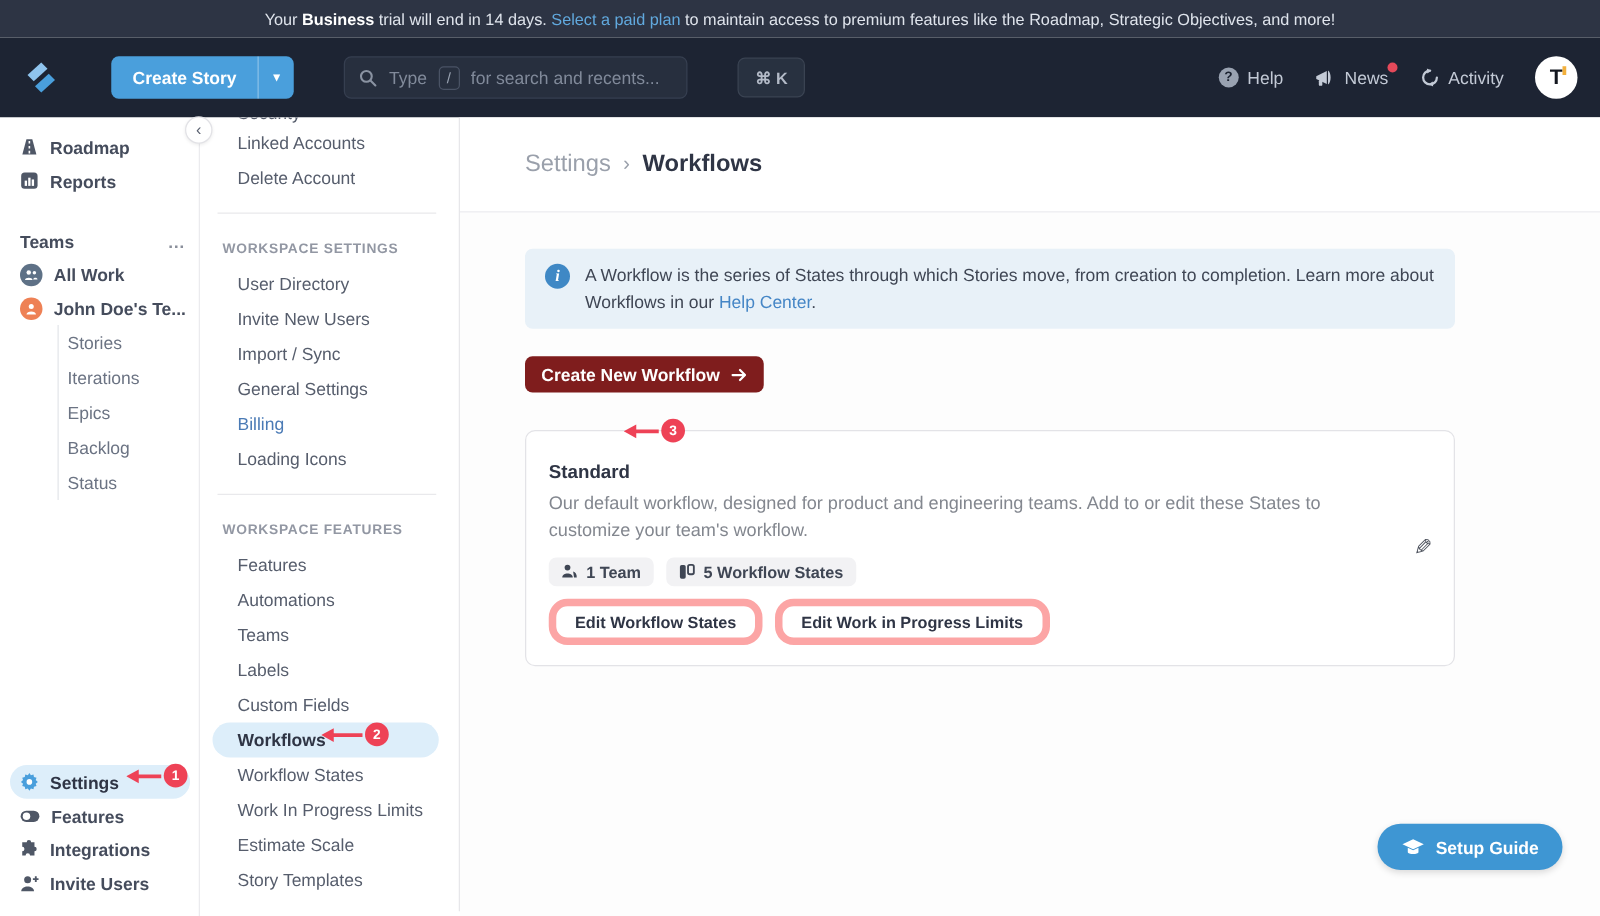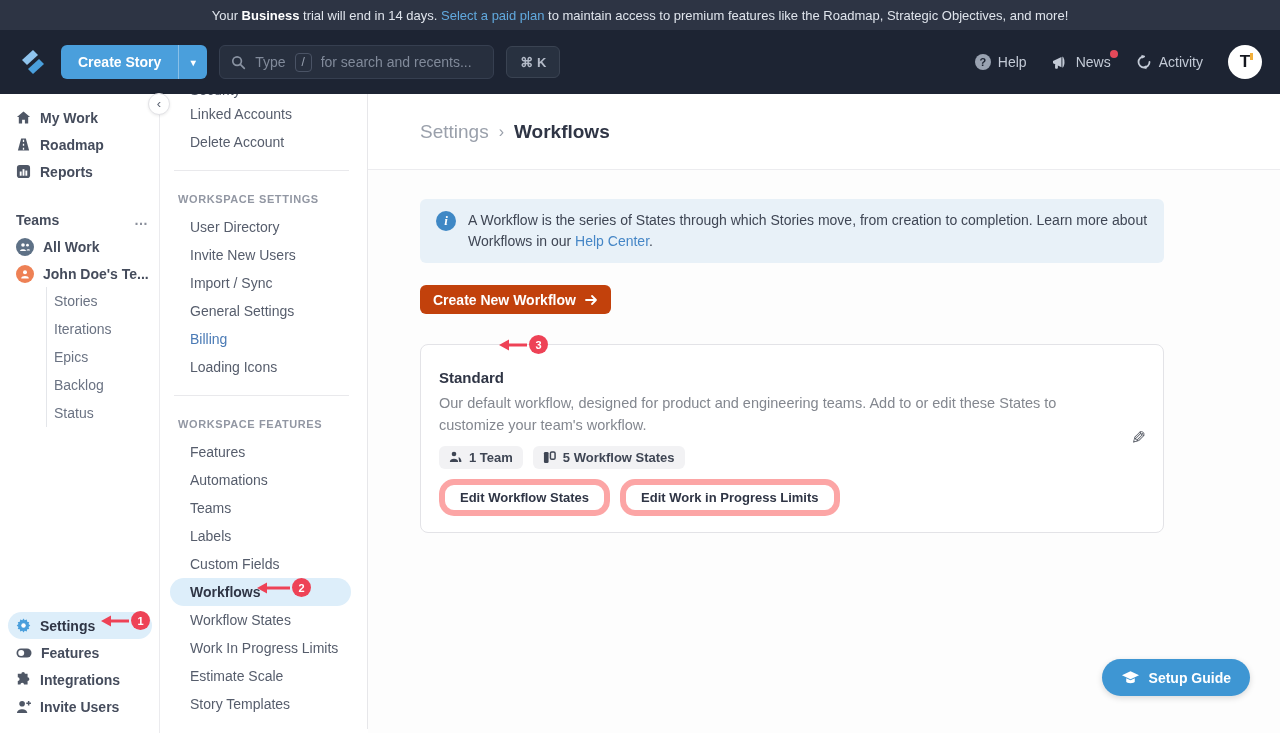--- a/index.html
+++ b/index.html
@@ -8,21 +8,21 @@
   .page { position:relative; width:1280px; height:733px; background:#fff; overflow:hidden; }
 
   
   .banner { position:absolute; top:0; left:0; right:0; height:30px; background:#2d3444;
             display:flex; align-items:center; justify-content:center; font-size:13px; color:#dfe4ec; white-space:pre; }
   .banner .bold { font-weight:700; color:#ffffff; }
   .banner .link { color:#61a9de; cursor:pointer; }
 
   
   .topnav { position:absolute; top:30px; left:0; right:0; height:64px; background:#1d2433;
-            display:flex; align-items:center; padding:0 18px; }
+            display:flex; align-items:center; padding:0 18px;gap:28px; }
   .logo { width:30px; height:30px; margin-right:13px; flex-shrink:0; cursor:pointer; }
   .create-btn { display:flex; height:34px; background:#4a9fdc; border-radius:6px; color:#fff;
                 font-weight:700; font-size:14px; overflow:hidden; cursor:pointer; }
   .create-main { padding:0 17px; display:flex; align-items:center; }
   .create-caret { width:29px; border-left:1px solid rgba(255,255,255,.35); display:flex;
                   align-items:center; justify-content:center; font-size:10px; }
   .searchbar { margin-left:12px; width:275px; height:34px; background:#272f3e; border:1px solid #363f50;
                border-radius:6px; display:flex; align-items:center; padding:0 11px; gap:9px;
                color:#818a9a; font-size:14px; cursor:text; }
   .search-slash { border:1px solid #4a5365; border-radius:4px; width:17px; height:19px; display:flex;
@@ -79,21 +79,21 @@
   .crumb-parent { color:#9aa0ab; cursor:pointer; }
   .crumb-sep { color:#9aa0ab; margin:0 10px; font-size:16px; }
   .crumb-current { color:#2f3545; font-weight:700; }
   .main-body { padding:29px 0 0 52px; }
   .info-box { width:744px; background:#e8f1f8; border-radius:6px; padding:11px 16px; display:flex;
               gap:12px; font-size:14px; color:#3f4654; line-height:1.5; }
   .info-icon { width:20px; height:20px; border-radius:50%; background:#3f88c5; color:#fff; font-weight:700;
                font-size:13px; display:flex; align-items:center; justify-content:center; flex-shrink:0;
                margin-top:1px; font-family:"Liberation Serif", serif; font-style:italic; }
   .info-link { color:#4586c6; cursor:pointer;margin-top:12px; }
-  .create-workflow-btn { margin-top:22px; height:29px; background:#c2410c; color:#fff; border-radius:6px;
+  .create-workflow-btn { margin-top:22px; height:29px; background:#7f1d1d; color:#fff; border-radius:6px;
                          font-size:14px; font-weight:700; display:inline-flex; align-items:center; gap:9px;
                          padding:0 13px; border:none; cursor:pointer; font-family:inherit; }
   .workflow-card { margin-top:30px; width:744px; background:#fff; border:1px solid #e3e3e7; border-radius:8px;
                    padding:24px 18px 16px; position:relative; }
   .card-title-row { display:flex; align-items:center; }
   .card-title { font-size:15px; font-weight:700; color:#2f3545; }
   .card-desc { margin-top:7px; font-size:14.5px; color:#83878f; line-height:1.5; max-width:658px; }
   .badge-row { margin-top:9px; display:flex; gap:10px; }
   .badge { background:#f2f2f4; border-radius:6px; padding:4px 10px; font-size:13px; font-weight:700;
            color:#3f4654; display:flex; align-items:center; gap:7px; }
@@ -174,26 +174,20 @@
       </div>
       <div class="avatar">
         <span>T</span>
         <span class="accent"></span>
       </div>
     </div>
   </div>
 
   <div class="sidebar">
     <div class="side-list">
-      <div class="side-item">
-        <svg width="15" height="15" viewBox="0 0 16 16">
-          <path d="M8 1.5 L15 7.5 H13 V14.5 H9.5 V10.5 H6.5 V14.5 H3 V7.5 H1 Z" fill="#4f5766"></path>
-        </svg>
-        <span>My Work</span>
-      </div>
       <div class="side-item">
         <svg width="15" height="15" viewBox="0 0 16 16">
           <path d="M5.5 1.5 H10.5 L14 14.5 H2 Z" fill="#4f5766"></path>
           <line x1="8" y1="3" x2="8" y2="14" stroke="#fff" stroke-width="1.4" stroke-dasharray="2.2 2"></line>
         </svg>
         <span>Roadmap</span>
       </div>
       <div class="side-item">
         <svg width="15" height="15" viewBox="0 0 16 16">
           <rect x="1" y="1" width="14" height="14" rx="3" fill="#4f5766"></rect>

